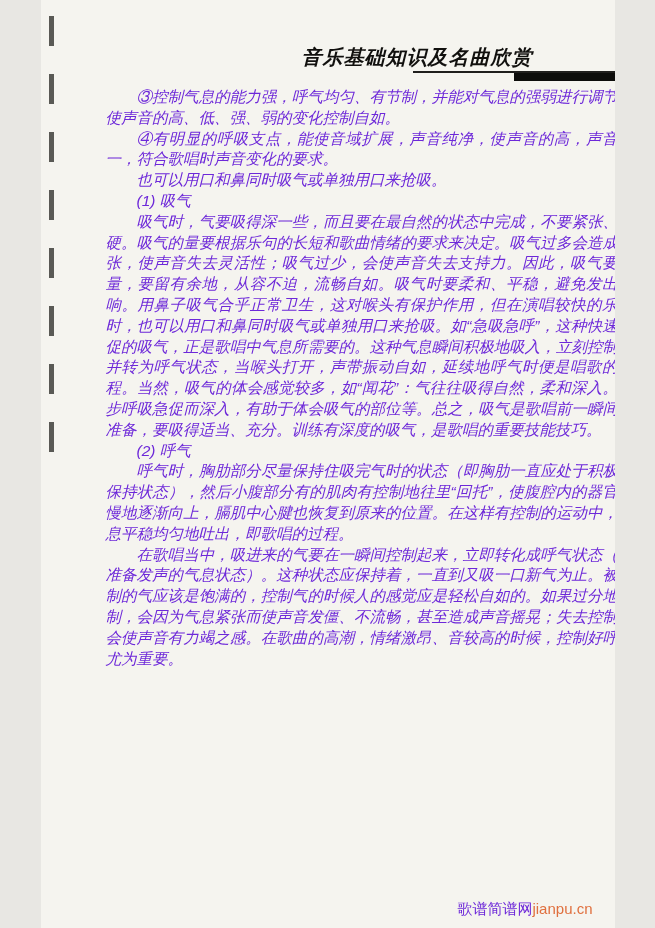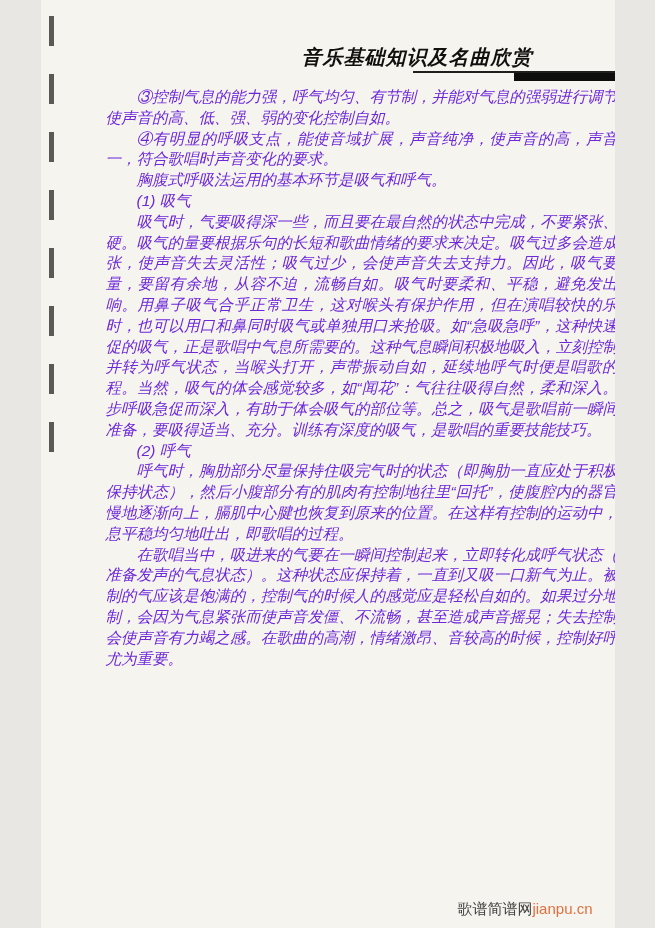--- a/index.html
+++ b/index.html
@@ -83,21 +83,21 @@
     font-size:15.5px; line-height:20.8px;
     text-align:justify; text-justify:inter-ideograph;
     font-weight:500;
   }
 
   
   .watermark {
     position:absolute; right:22px; top:900px;
     font-size:15px; white-space:nowrap;
   }
-  .watermark .site { color:#404040; }
+  .watermark .site { color:#6d28d9; }
   .watermark .url  { color:#e0703f; }
 </style>
 </head>
 <body>
 
 <div class="page">
 
   <div class="binding"></div>
 
   <div class="header-title">音乐基础知识及名曲欣赏</div>
@@ -109,21 +109,21 @@
 
   <div class="pagenum">
     <span>51</span>
   </div>
 
   <div class="black-bar"></div>
 
   <main class="content">
     <p>③控制气息的能力强，呼气均匀、有节制，并能对气息的强弱进行调节，使声音的高、低、强、弱的变化控制自如。</p>
     <p>④有明显的呼吸支点，能使音域扩展，声音纯净，使声音的高，声音统一，符合歌唱时声音变化的要求。</p>
-    <p>胸腹式呼吸法运用的基本环节是吸气和呼气。</p>
+    <p>也可以用口和鼻同时吸气或单独用口来抢吸。</p>
     <p>(1) 吸气</p>
     <p>吸气时，气要吸得深一些，而且要在最自然的状态中完成，不要紧张、僵硬。吸气的量要根据乐句的长短和歌曲情绪的要求来决定。吸气过多会造成紧张，使声音失去灵活性；吸气过少，会使声音失去支持力。因此，吸气要适量，要留有余地，从容不迫，流畅自如。吸气时要柔和、平稳，避免发出声响。用鼻子吸气合乎正常卫生，这对喉头有保护作用，但在演唱较快的乐句时，也可以用口和鼻同时吸气或单独用口来抢吸。如“急吸急呼”，这种快速短促的吸气，正是歌唱中气息所需要的。这种气息瞬间积极地吸入，立刻控制住并转为呼气状态，当喉头打开，声带振动自如，延续地呼气时便是唱歌的过程。当然，吸气的体会感觉较多，如“闻花”：气往往吸得自然，柔和深入。跑步呼吸急促而深入，有助于体会吸气的部位等。总之，吸气是歌唱前一瞬间的准备，要吸得适当、充分。训练有深度的吸气，是歌唱的重要技能技巧。</p>
     <p>(2) 呼气</p>
     <p>呼气时，胸肋部分尽量保持住吸完气时的状态（即胸肋一直应处于积极的保持状态），然后小腹部分有的肌肉有控制地往里“回托”，使腹腔内的器官慢慢地逐渐向上，膈肌中心腱也恢复到原来的位置。在这样有控制的运动中，气息平稳均匀地吐出，即歌唱的过程。</p>
     <p>在歌唱当中，吸进来的气要在一瞬间控制起来，立即转化成呼气状态（即准备发声的气息状态）。这种状态应保持着，一直到又吸一口新气为止。被控制的气应该是饱满的，控制气的时候人的感觉应是轻松自如的。如果过分地控制，会因为气息紧张而使声音发僵、不流畅，甚至造成声音摇晃；失去控制就会使声音有力竭之感。在歌曲的高潮，情绪激昂、音较高的时候，控制好呼吸尤为重要。</p>
   </main>
 
   <div class="watermark">
     <span class="site">歌谱简谱网</span><span class="url">jianpu.cn</span>
   </div>

